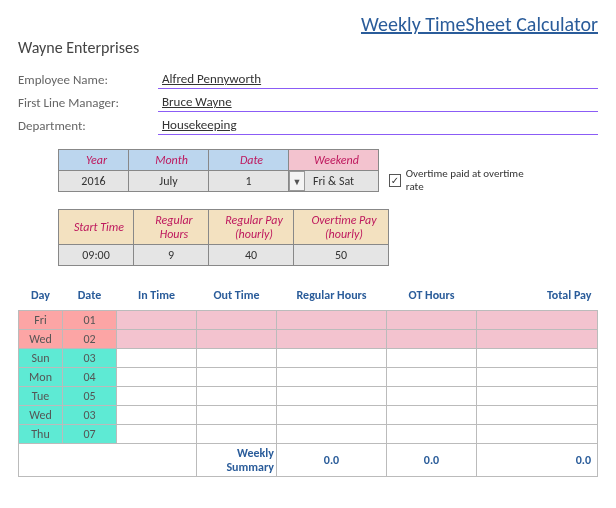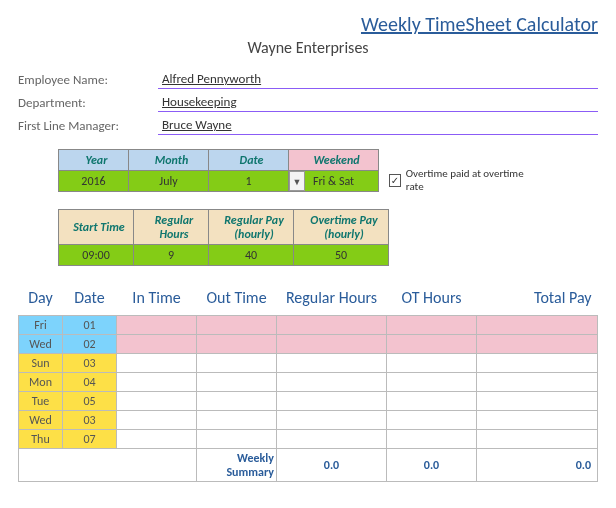--- a/index.html
+++ b/index.html
@@ -14,21 +14,20 @@
   }
   .title {
     text-align: right;
     color: #2a5c9a;
     font-size: 20px;
     text-decoration: underline;
     margin-top: 2px;
     margin-bottom: 2px;
   }
   .subtitle {
-    text-align: center;
     color: #444;
     font-size: 16px;
     margin-bottom: 12px;
   }
   .info-block { margin-bottom: 14px; }
   .info-row {
     display: flex;
     align-items: center;
     margin-bottom: 3px;
   }
@@ -53,29 +52,29 @@
   table.cfg {
     border-collapse: collapse;
   }
   table.cfg th, table.cfg td {
     border: 1px solid #888;
     text-align: center;
     font-size: 12px;
     padding: 3px 6px;
   }
   table.cfg th {
-    color: #0f766e;
+    color: #be185d;
     font-style: italic;
-    font-weight: bold;
+    font-weight: normal;
     padding-left: 12px;
   }
   .h-blue { background: #bcd6ee; }
   .h-pink { background: #f3c3cf; }
   .h-tan  { background: #f3e1c0; }
-  .cell-w  { background: #84cc16; }
+  .cell-w  { background: #e5e5e5; }
   .date-cell { position: relative; }
   .dd-btn {
     position: absolute;
     right: -17px;
     top: 0;
     width: 16px;
     height: 100%;
     border: 1px solid #999;
     background: #f4f4f4;
     font-size: 9px;
@@ -102,39 +101,39 @@
     background: #fff;
   }
   .rates-area { margin: 16px 0 18px 40px; }
   table.main {
     border-collapse: collapse;
     width: 100%;
     table-layout: fixed;
   }
   table.main th {
     color: #2a5c9a;
-    font-weight: normal;
-    font-size: 16px;
+    font-weight: bold;
+    font-size: 12px;
     text-align: center;
     padding: 4px 2px 8px 2px;
     border: none;
   }
   table.main td {
     border: 1px solid #bbb;
     text-align: center;
     font-size: 12px;
     padding: 2px;
     height: 18px;
   }
   table.main tr.weekend td { background: #f3c3cf; }
   table.main td.day-cell {
-    background: #fde047;
+    background: #5eead4;
     color: #555;
   }
-  table.main tr.weekend td.day-cell { background: #7dd3fc; }
+  table.main tr.weekend td.day-cell { background: #fca5a5; }
   .summary-row td {
     border: none;
     border-top: 3px double #2a5c9a;
     color: #2a5c9a;
     font-weight: bold;
     font-size: 12px;
     padding-top: 6px;
   }
 </style>
 </head>
@@ -142,26 +141,26 @@
 
 <div class="title">Weekly TimeSheet Calculator</div>
 <div class="subtitle">Wayne Enterprises</div>
 
 <div class="info-block">
   <div class="info-row">
     <div class="info-label">Employee Name:</div>
     <div class="info-value">Alfred Pennyworth</div>
   </div>
   <div class="info-row">
+    <div class="info-label">First Line Manager:</div>
+    <div class="info-value">Bruce Wayne</div>
+  </div>
+  <div class="info-row">
     <div class="info-label">Department:</div>
     <div class="info-value">Housekeeping</div>
-  </div>
-  <div class="info-row">
-    <div class="info-label">First Line Manager:</div>
-    <div class="info-value">Bruce Wayne</div>
   </div>
 </div>
 
 <div class="config-area">
   <table class="cfg">
     <tbody>
         <tr>
       <th class="h-blue" style="width:70px">Year</th>
       <th class="h-blue" style="width:80px">Month</th>
       <th class="h-blue" style="width:80px">Date</th>

